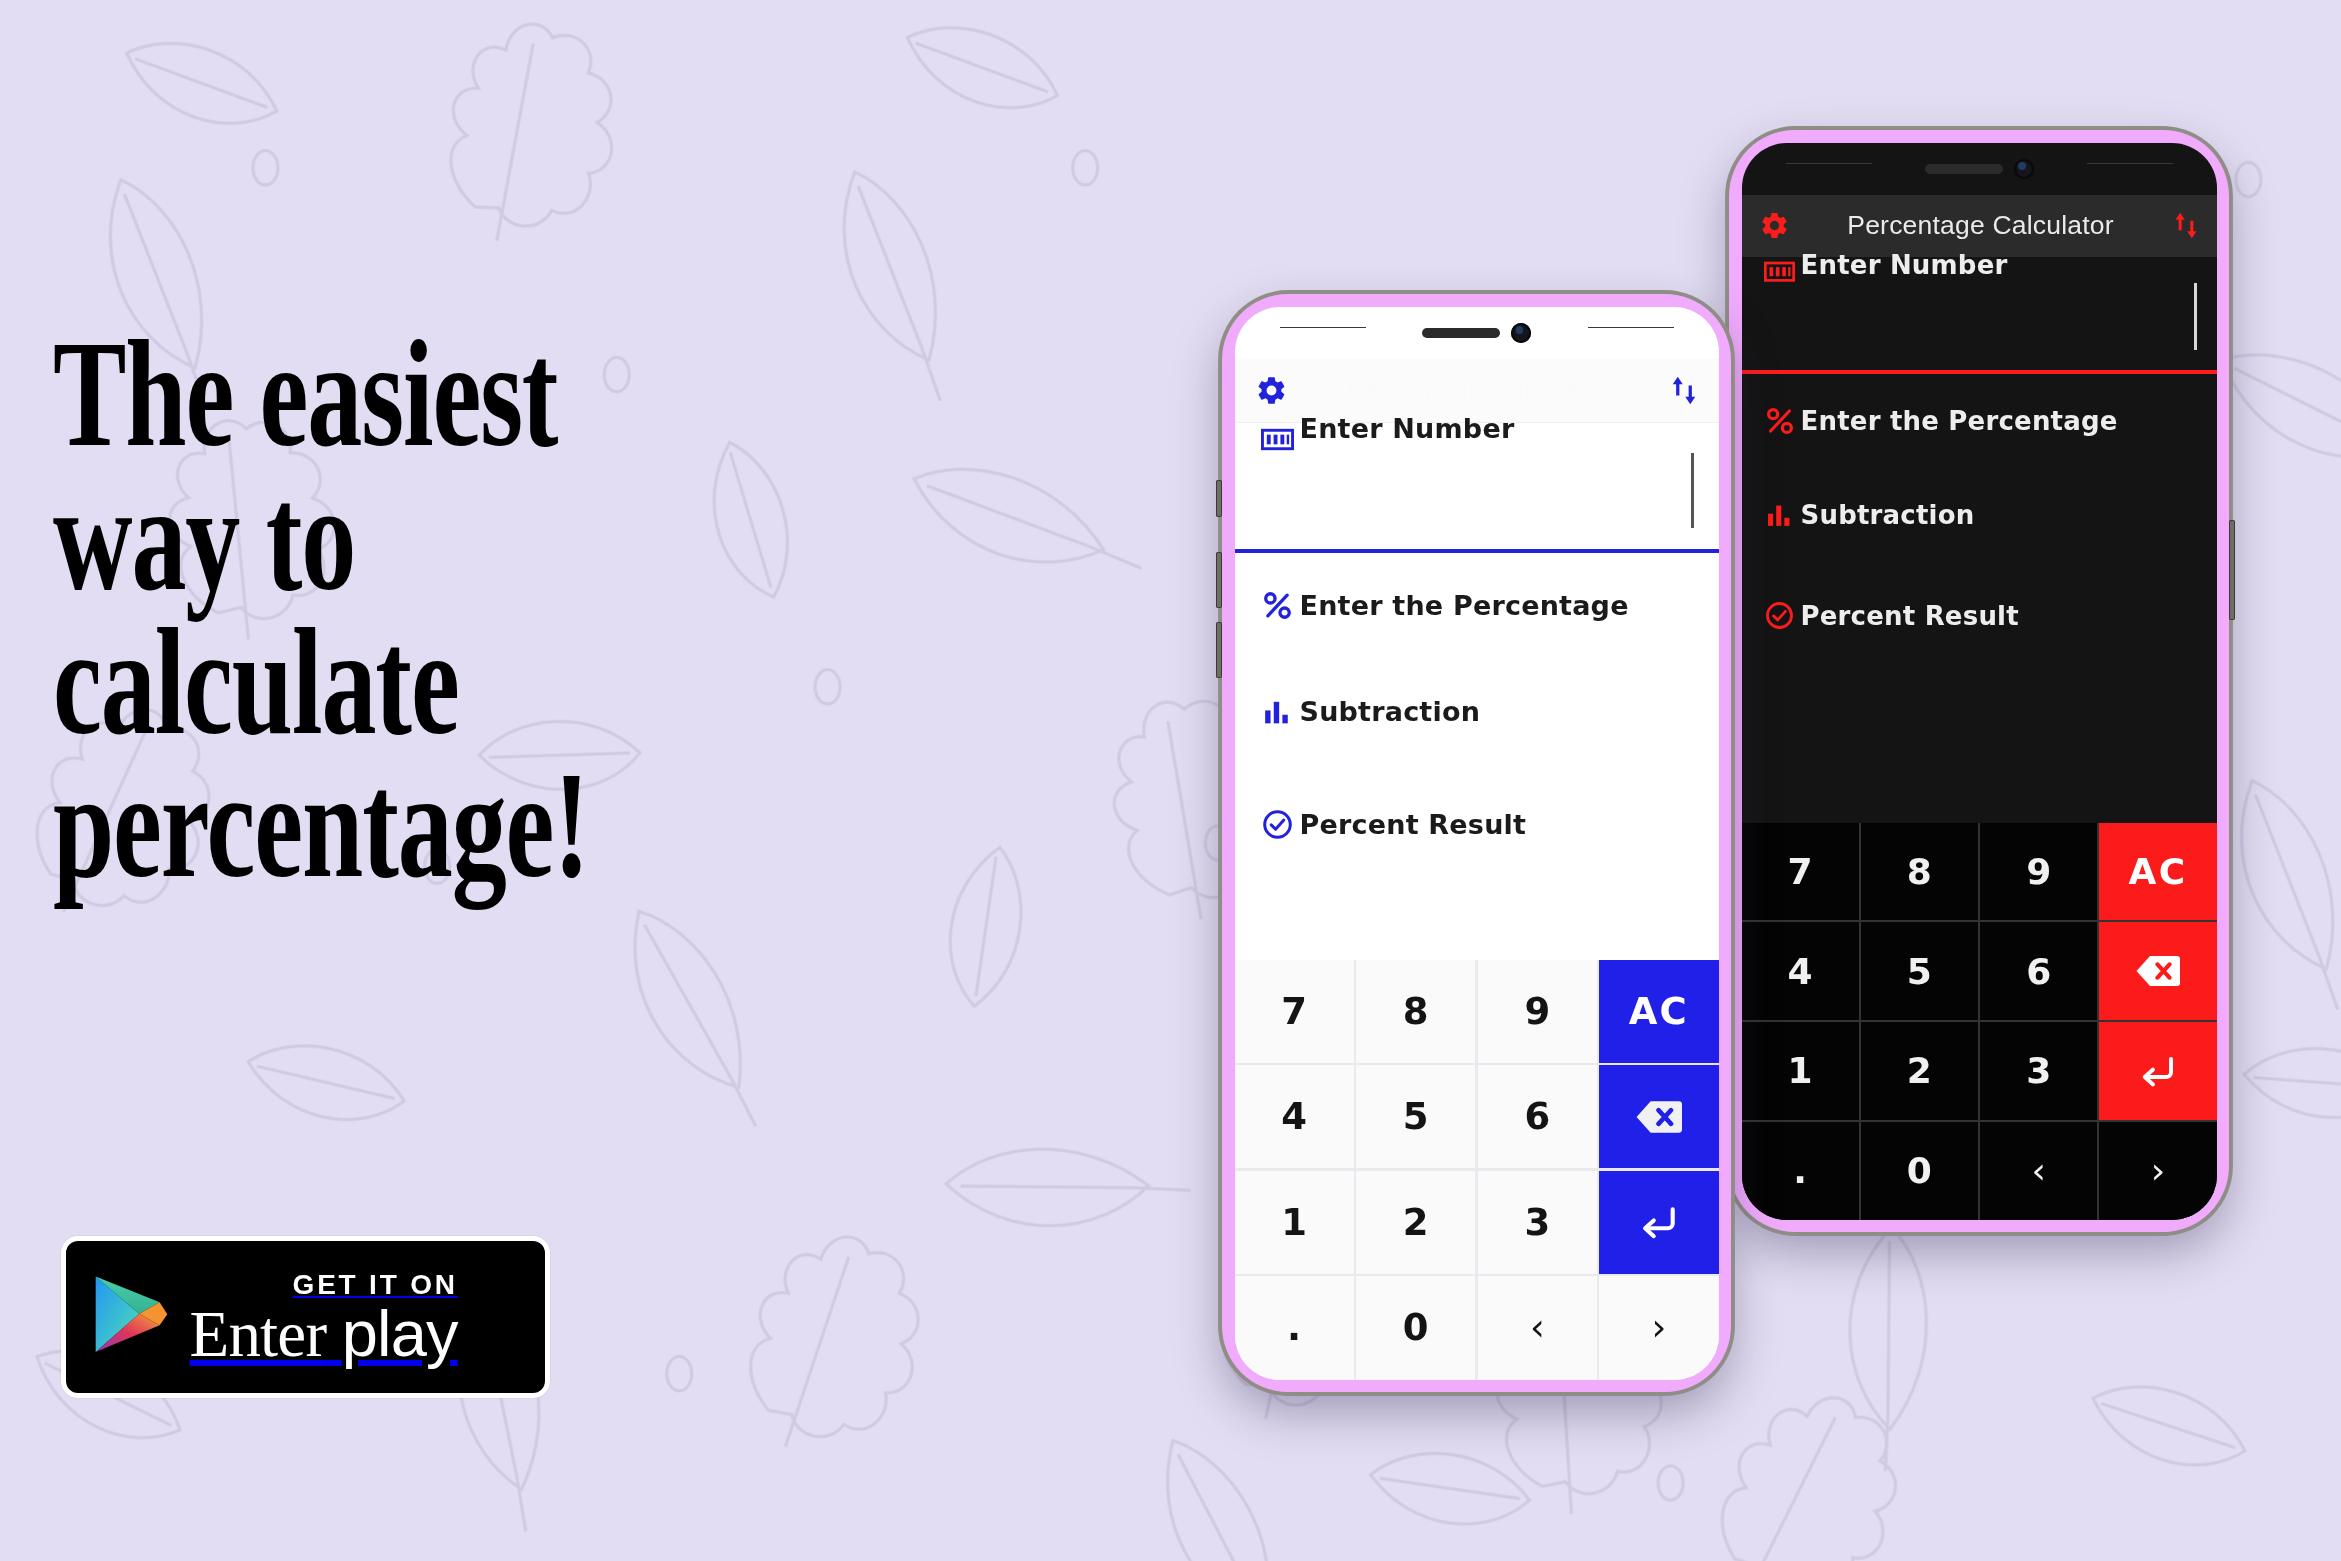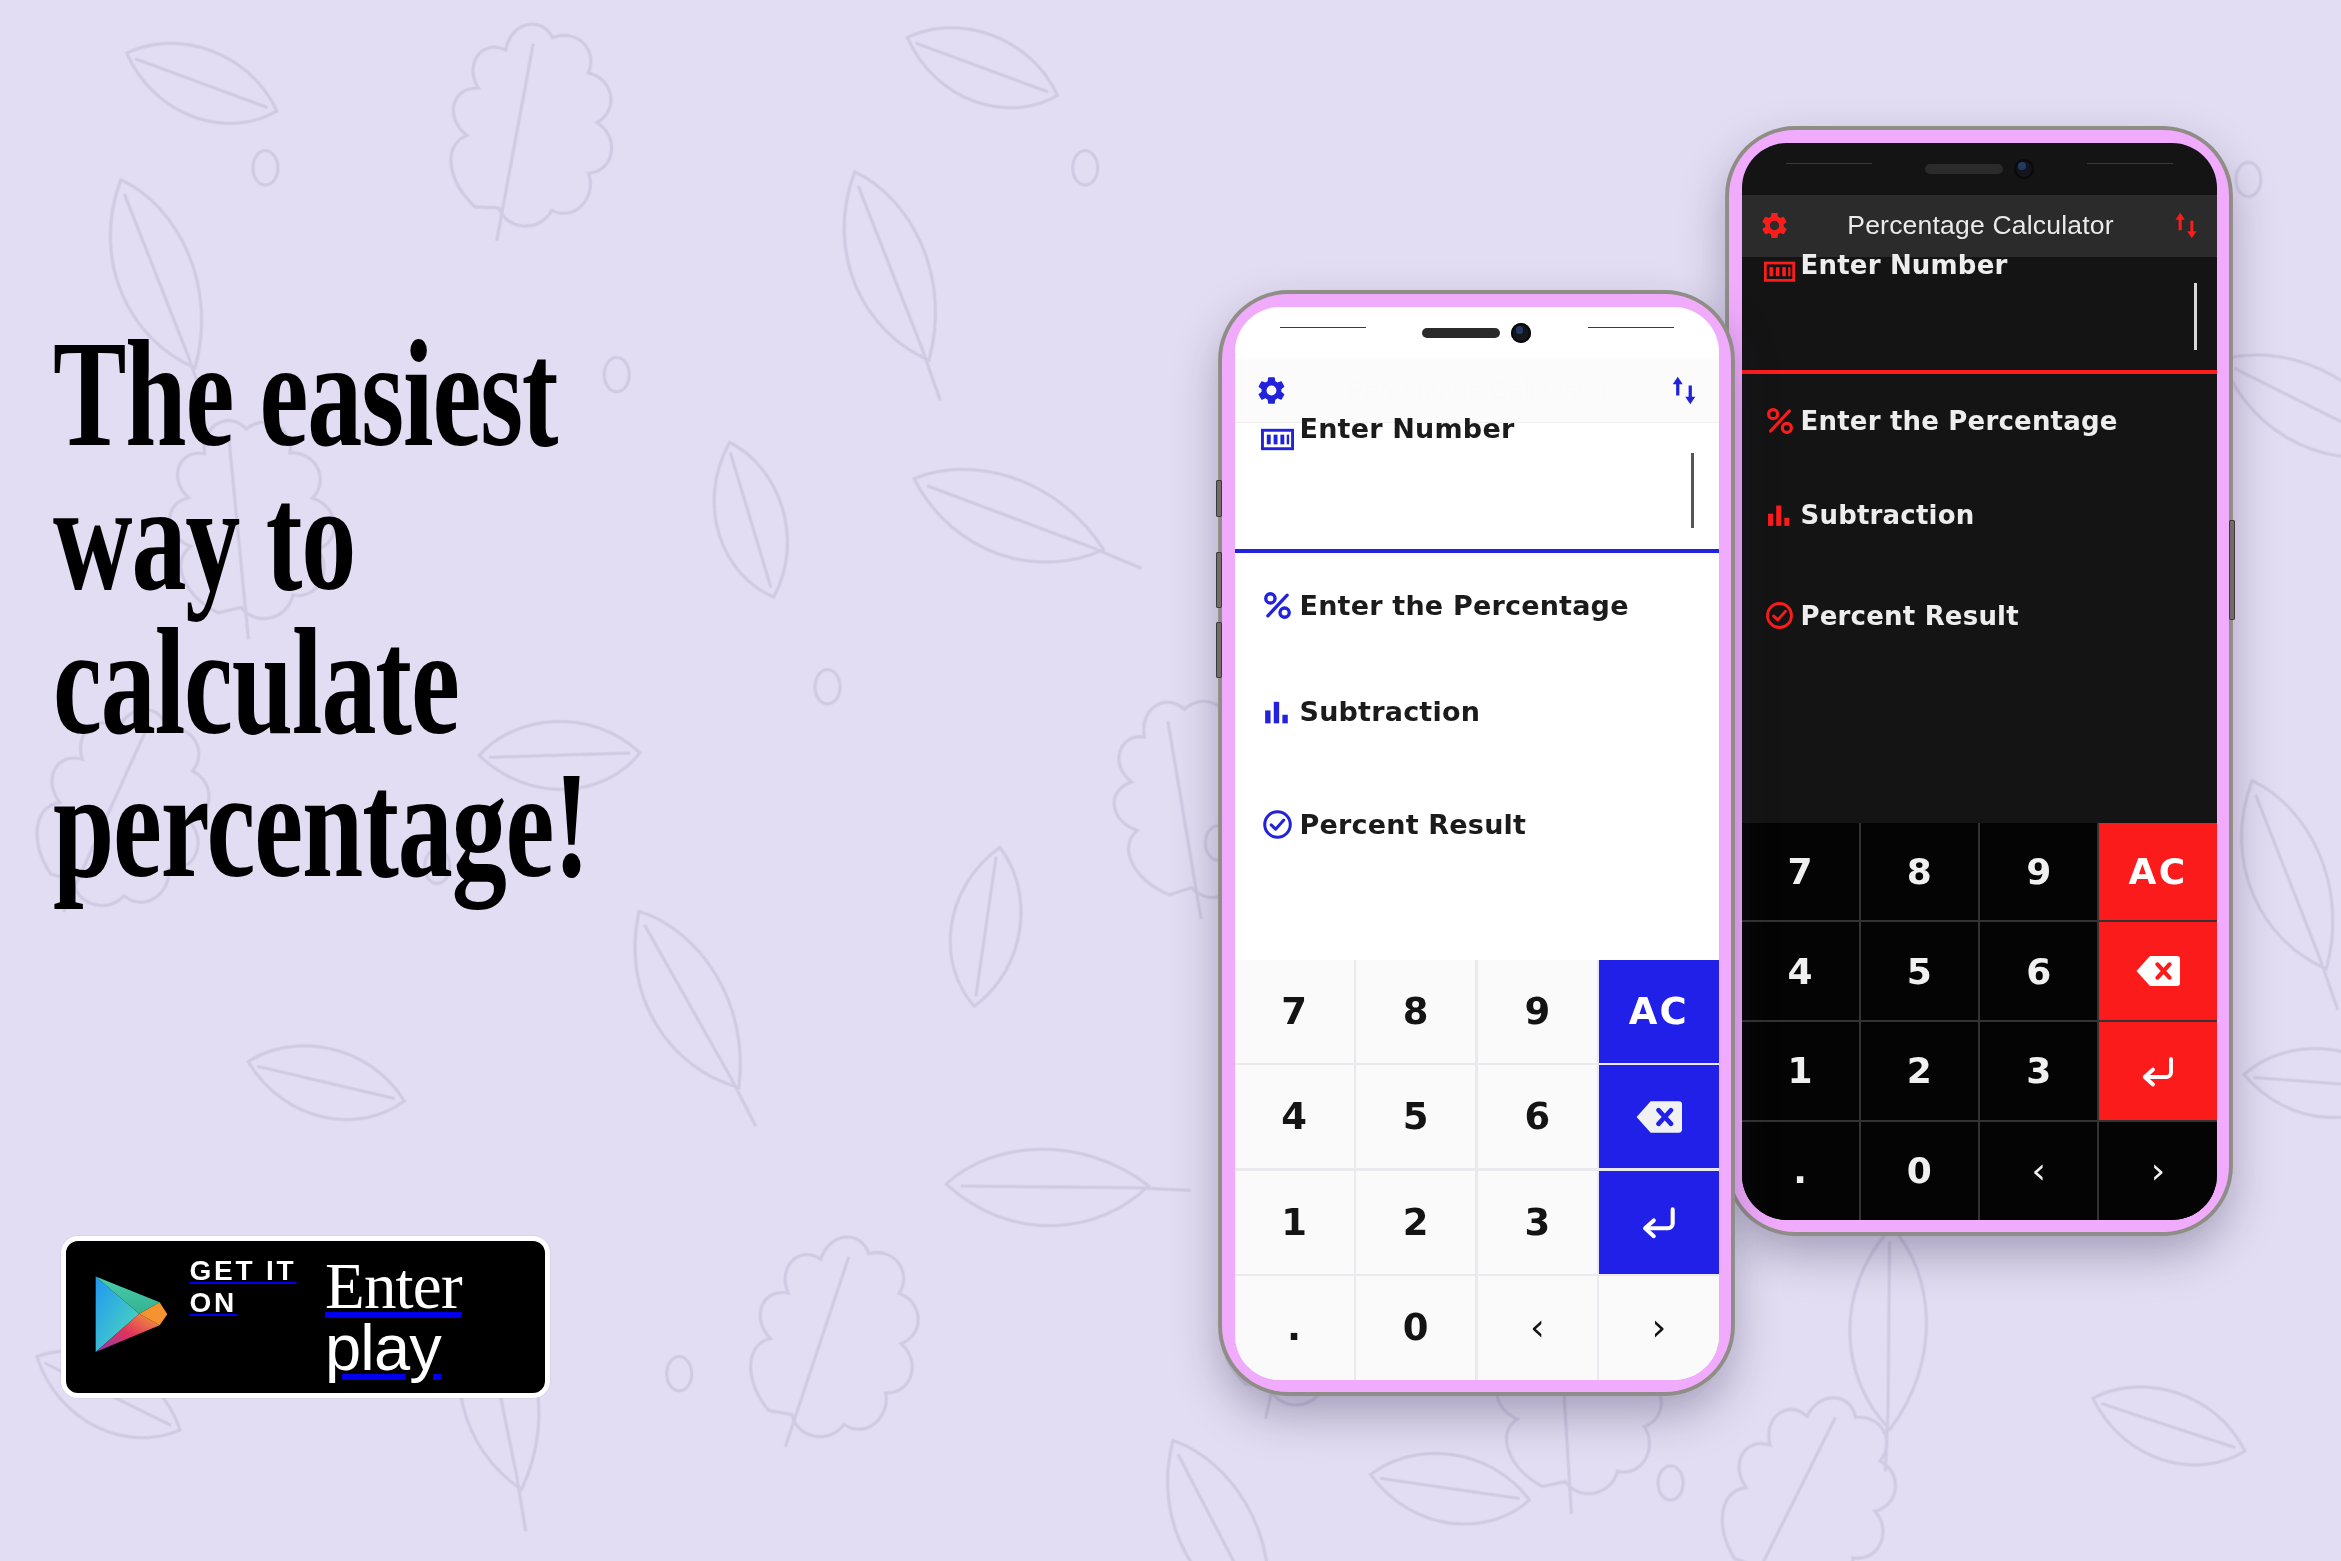--- a/index.html
+++ b/index.html
@@ -35,21 +35,21 @@
     left:61px; top:1236px;
     width:489px; height:162px;
     background:#000;
     border:5.5px solid #ffffff;
     border-radius:17px;
     display:flex; align-items:center;
     padding-left:26.5px;
     box-shadow:0 0 0 0.8px rgba(0,0,0,0.05);
   }
   .gp-logo { width:77px; height:87px; flex:0 0 auto; margin-right:20px; }
-  .gp-text { display:flex; flex-direction:row; justify-content:center; }
+  .gp-text { display:flex; flex-direction:column; justify-content:center;text-align:right; }
   .gp-get {
     color:#fff; font-size:28px; font-weight:700;
     letter-spacing:2.8px; margin-bottom:1.6px;
     font-family:"Liberation Sans", sans-serif;
   }
   .gp-play {
     color:#fff; font-size:65px; line-height:0.96;
     font-family:"Liberation Serif", serif;
     letter-spacing:-0.8px;
   }

